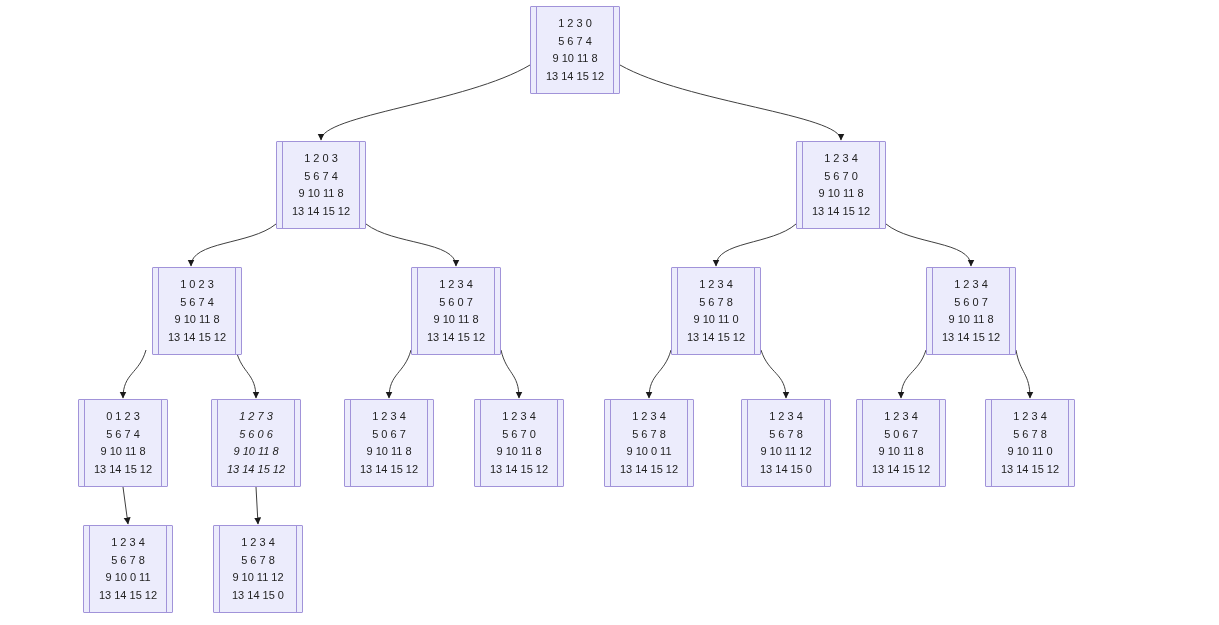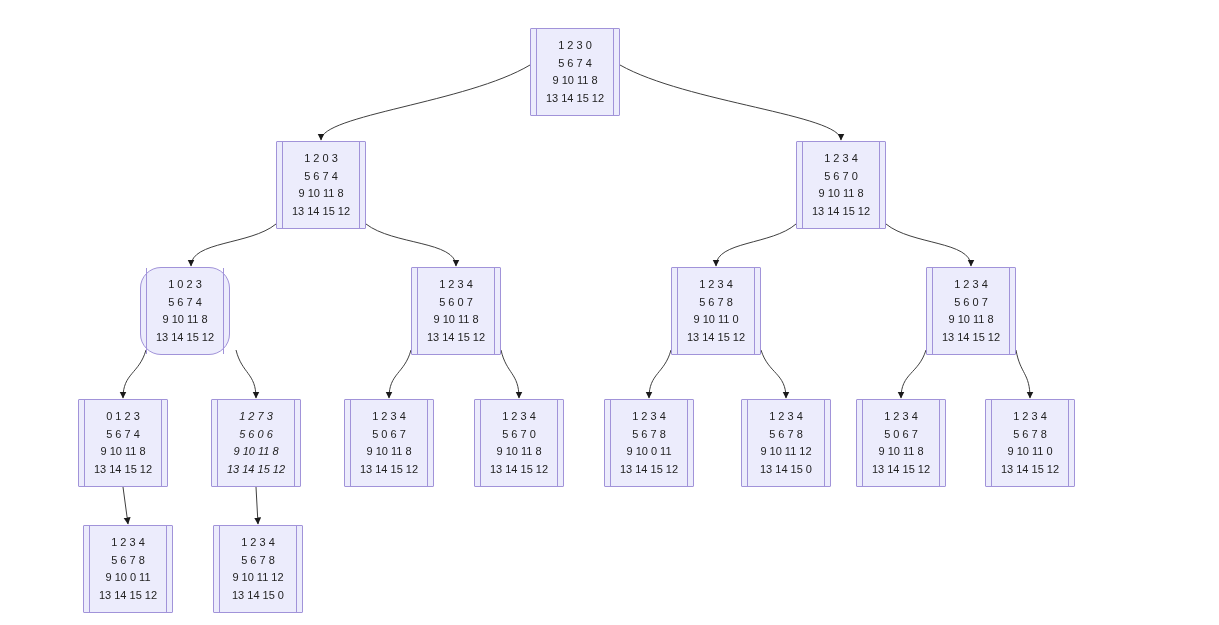--- a/index.html
+++ b/index.html
@@ -71,21 +71,21 @@
         <path class="edge" d="M 411 350 C 404.4 374, 389 373, 389 398" marker-end="url(#arrow)"></path>
         <path class="edge" d="M 501 350 C 506.4 374, 519 373, 519 398" marker-end="url(#arrow)"></path>
         <path class="edge" d="M 671 350 C 664.4 374, 649 373, 649 398" marker-end="url(#arrow)"></path>
         <path class="edge" d="M 761 350 C 768.5 374, 786 373, 786 398" marker-end="url(#arrow)"></path>
         <path class="edge" d="M 926 350 C 918.5 374, 901 373, 901 398" marker-end="url(#arrow)"></path>
         <path class="edge" d="M 1016 350 C 1020.2 374, 1030 373, 1030 398" marker-end="url(#arrow)"></path>
         <path class="edge" d="M 123 487 L 128 524" marker-end="url(#arrow)"></path>
         <path class="edge" d="M 256 487 L 258 524" marker-end="url(#arrow)"></path>
       </g>
   </svg>
-<div class="node" style="left: 530px; top: 28px; padding-left: 31px;">
+<div class="node" style="left: 530px; top: 6px; padding-left: 31px;">
     <div class="node-inner">
       <div class="grid-row">1 2 3 0</div>
       <div class="grid-row">5 6 7 4</div>
       <div class="grid-row">9 10 11 8</div>
       <div class="grid-row">13 14 15 12</div>
     </div>
   </div>
     <div class="node" style="left: 276px; top: 141px; padding-left: 32px;">
     <div class="node-inner">
       <div class="grid-row">1 2 0 3</div>
@@ -95,21 +95,21 @@
     </div>
   </div>
     <div class="node" style="left: 796px; top: 141px;">
     <div class="node-inner">
       <div class="grid-row">1 2 3 4</div>
       <div class="grid-row">5 6 7 0</div>
       <div class="grid-row">9 10 11 8</div>
       <div class="grid-row">13 14 15 12</div>
     </div>
   </div>
-    <div class="node" style="left: 140px; top: 267px; border-radius: 21px;">
+    <div class="node" style="left: 152px; top: 267px;">
     <div class="node-inner">
       <div class="grid-row">1 0 2 3</div>
       <div class="grid-row">5 6 7 4</div>
       <div class="grid-row">9 10 11 8</div>
       <div class="grid-row">13 14 15 12</div>
     </div>
   </div>
     <div class="node" style="left: 411px; top: 267px;">
     <div class="node-inner">
       <div class="grid-row">1 2 3 4</div>

